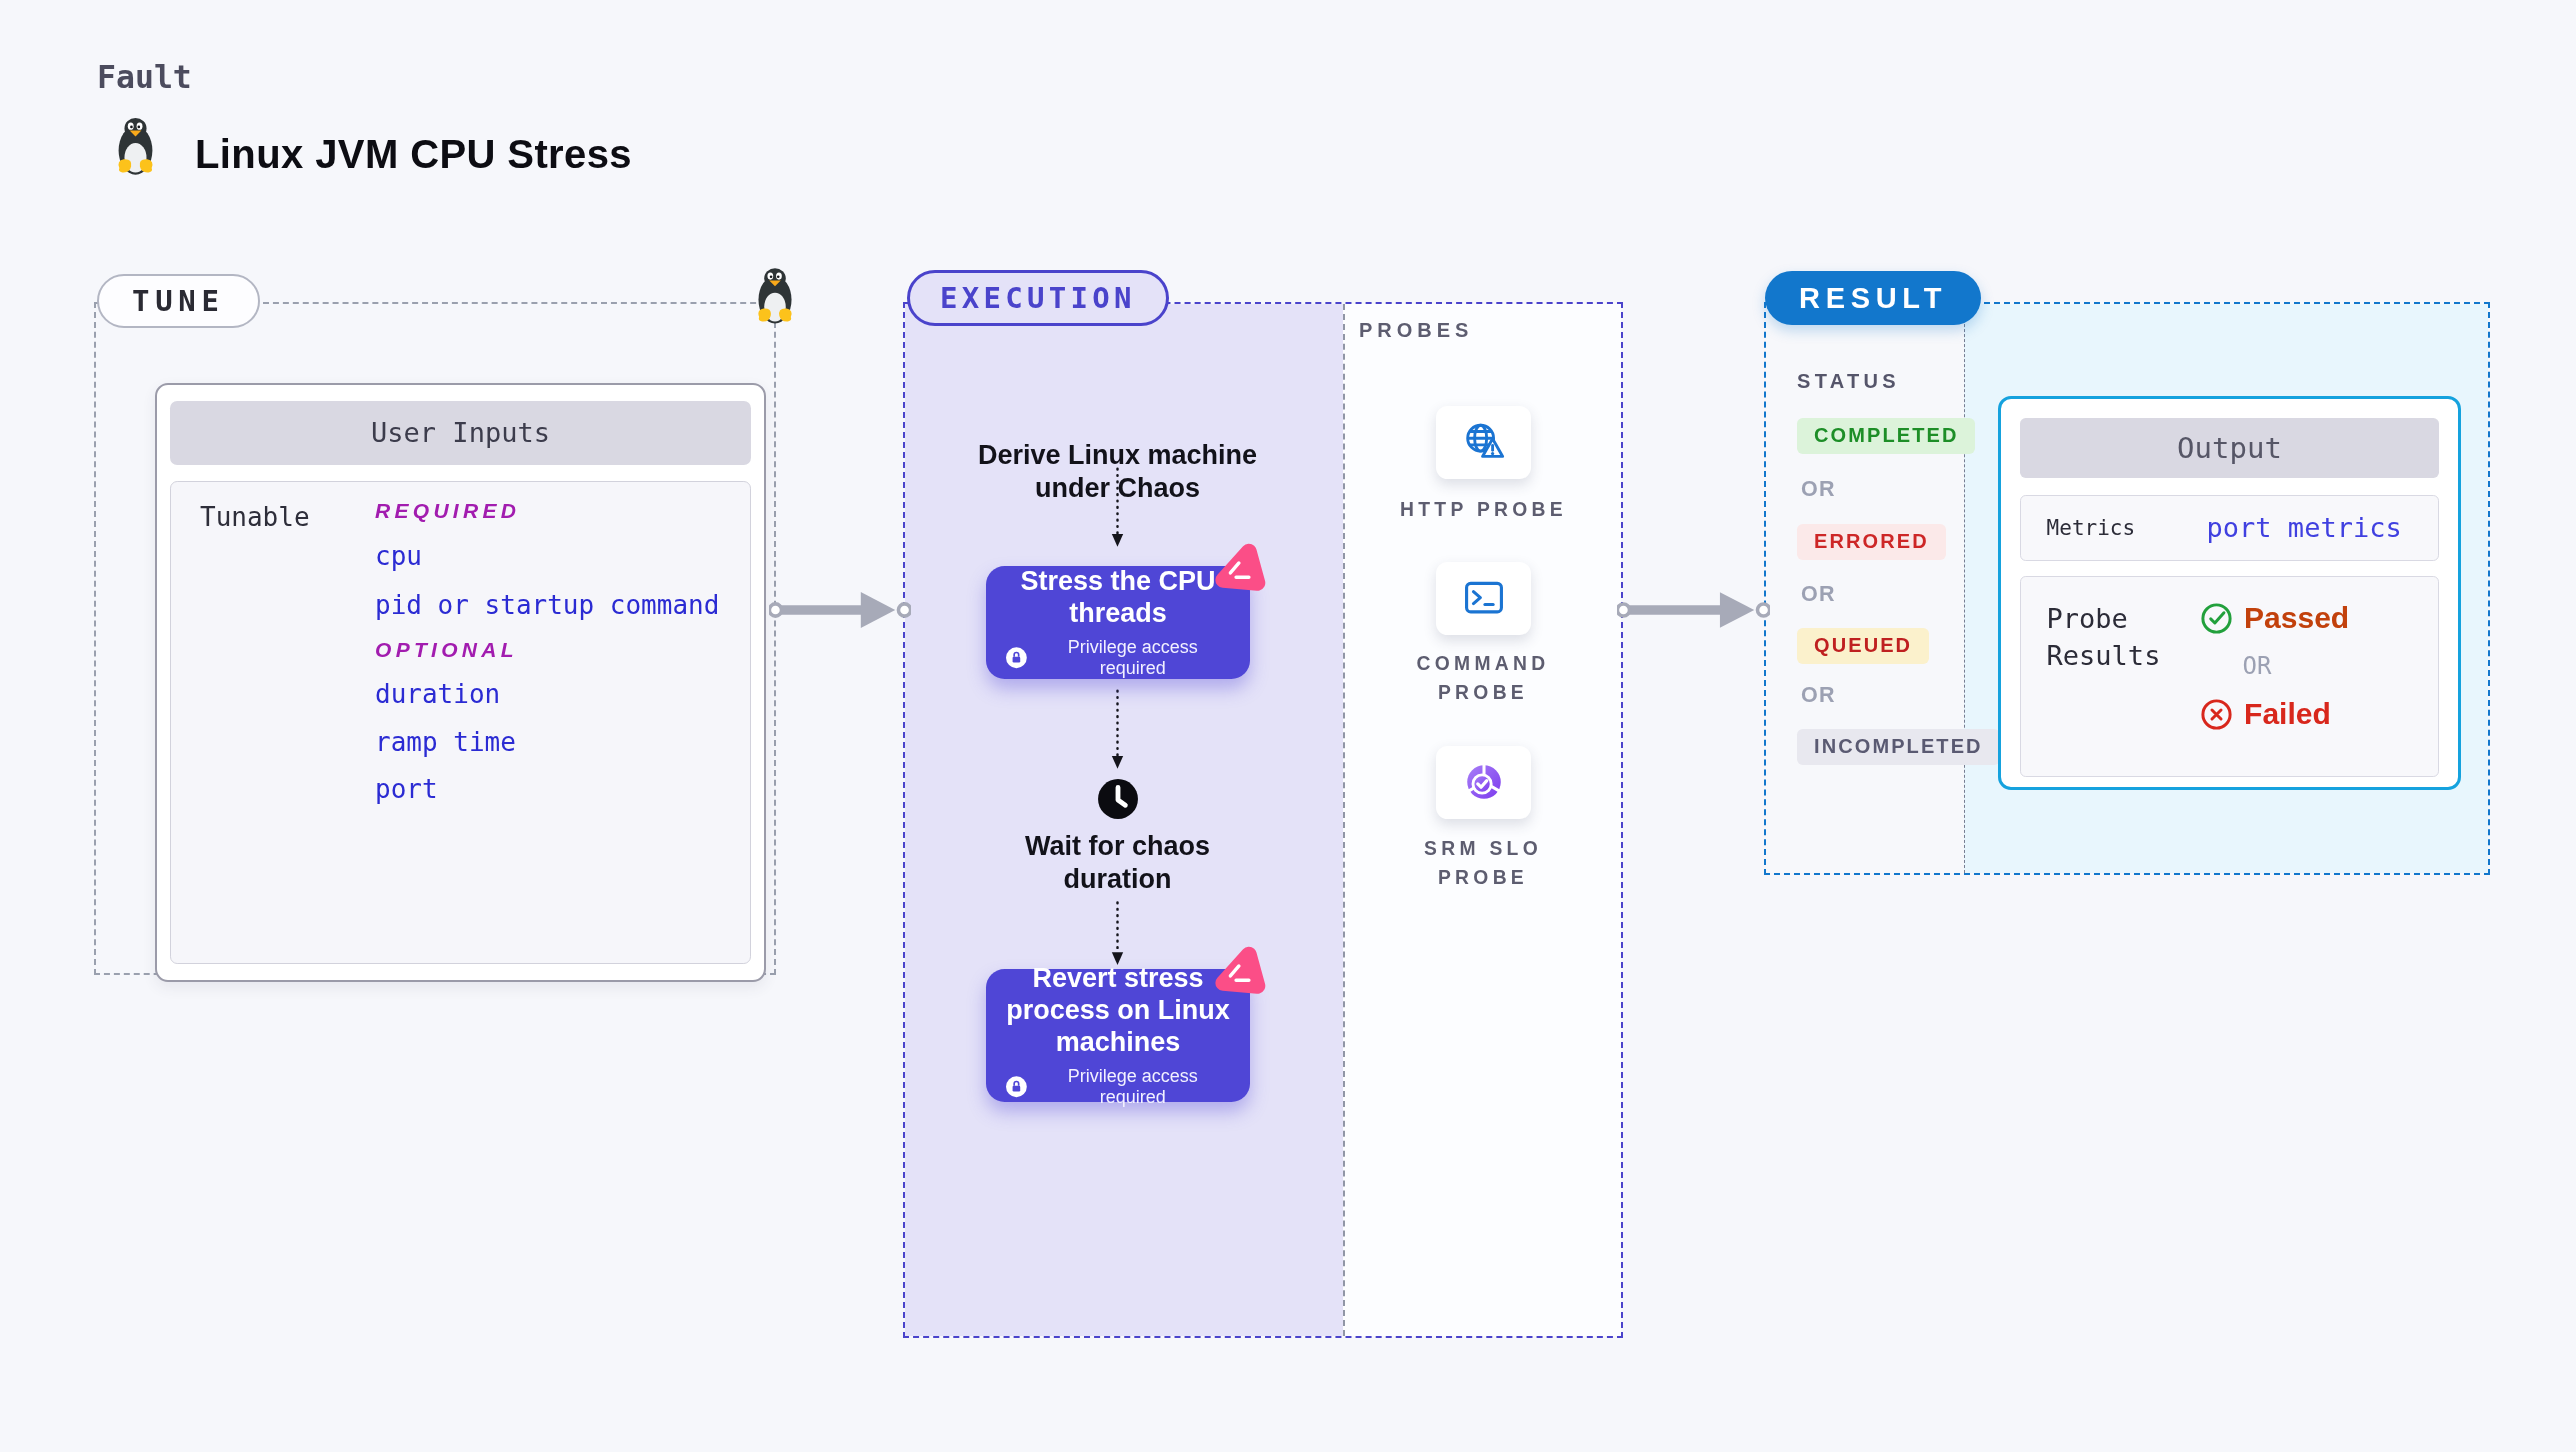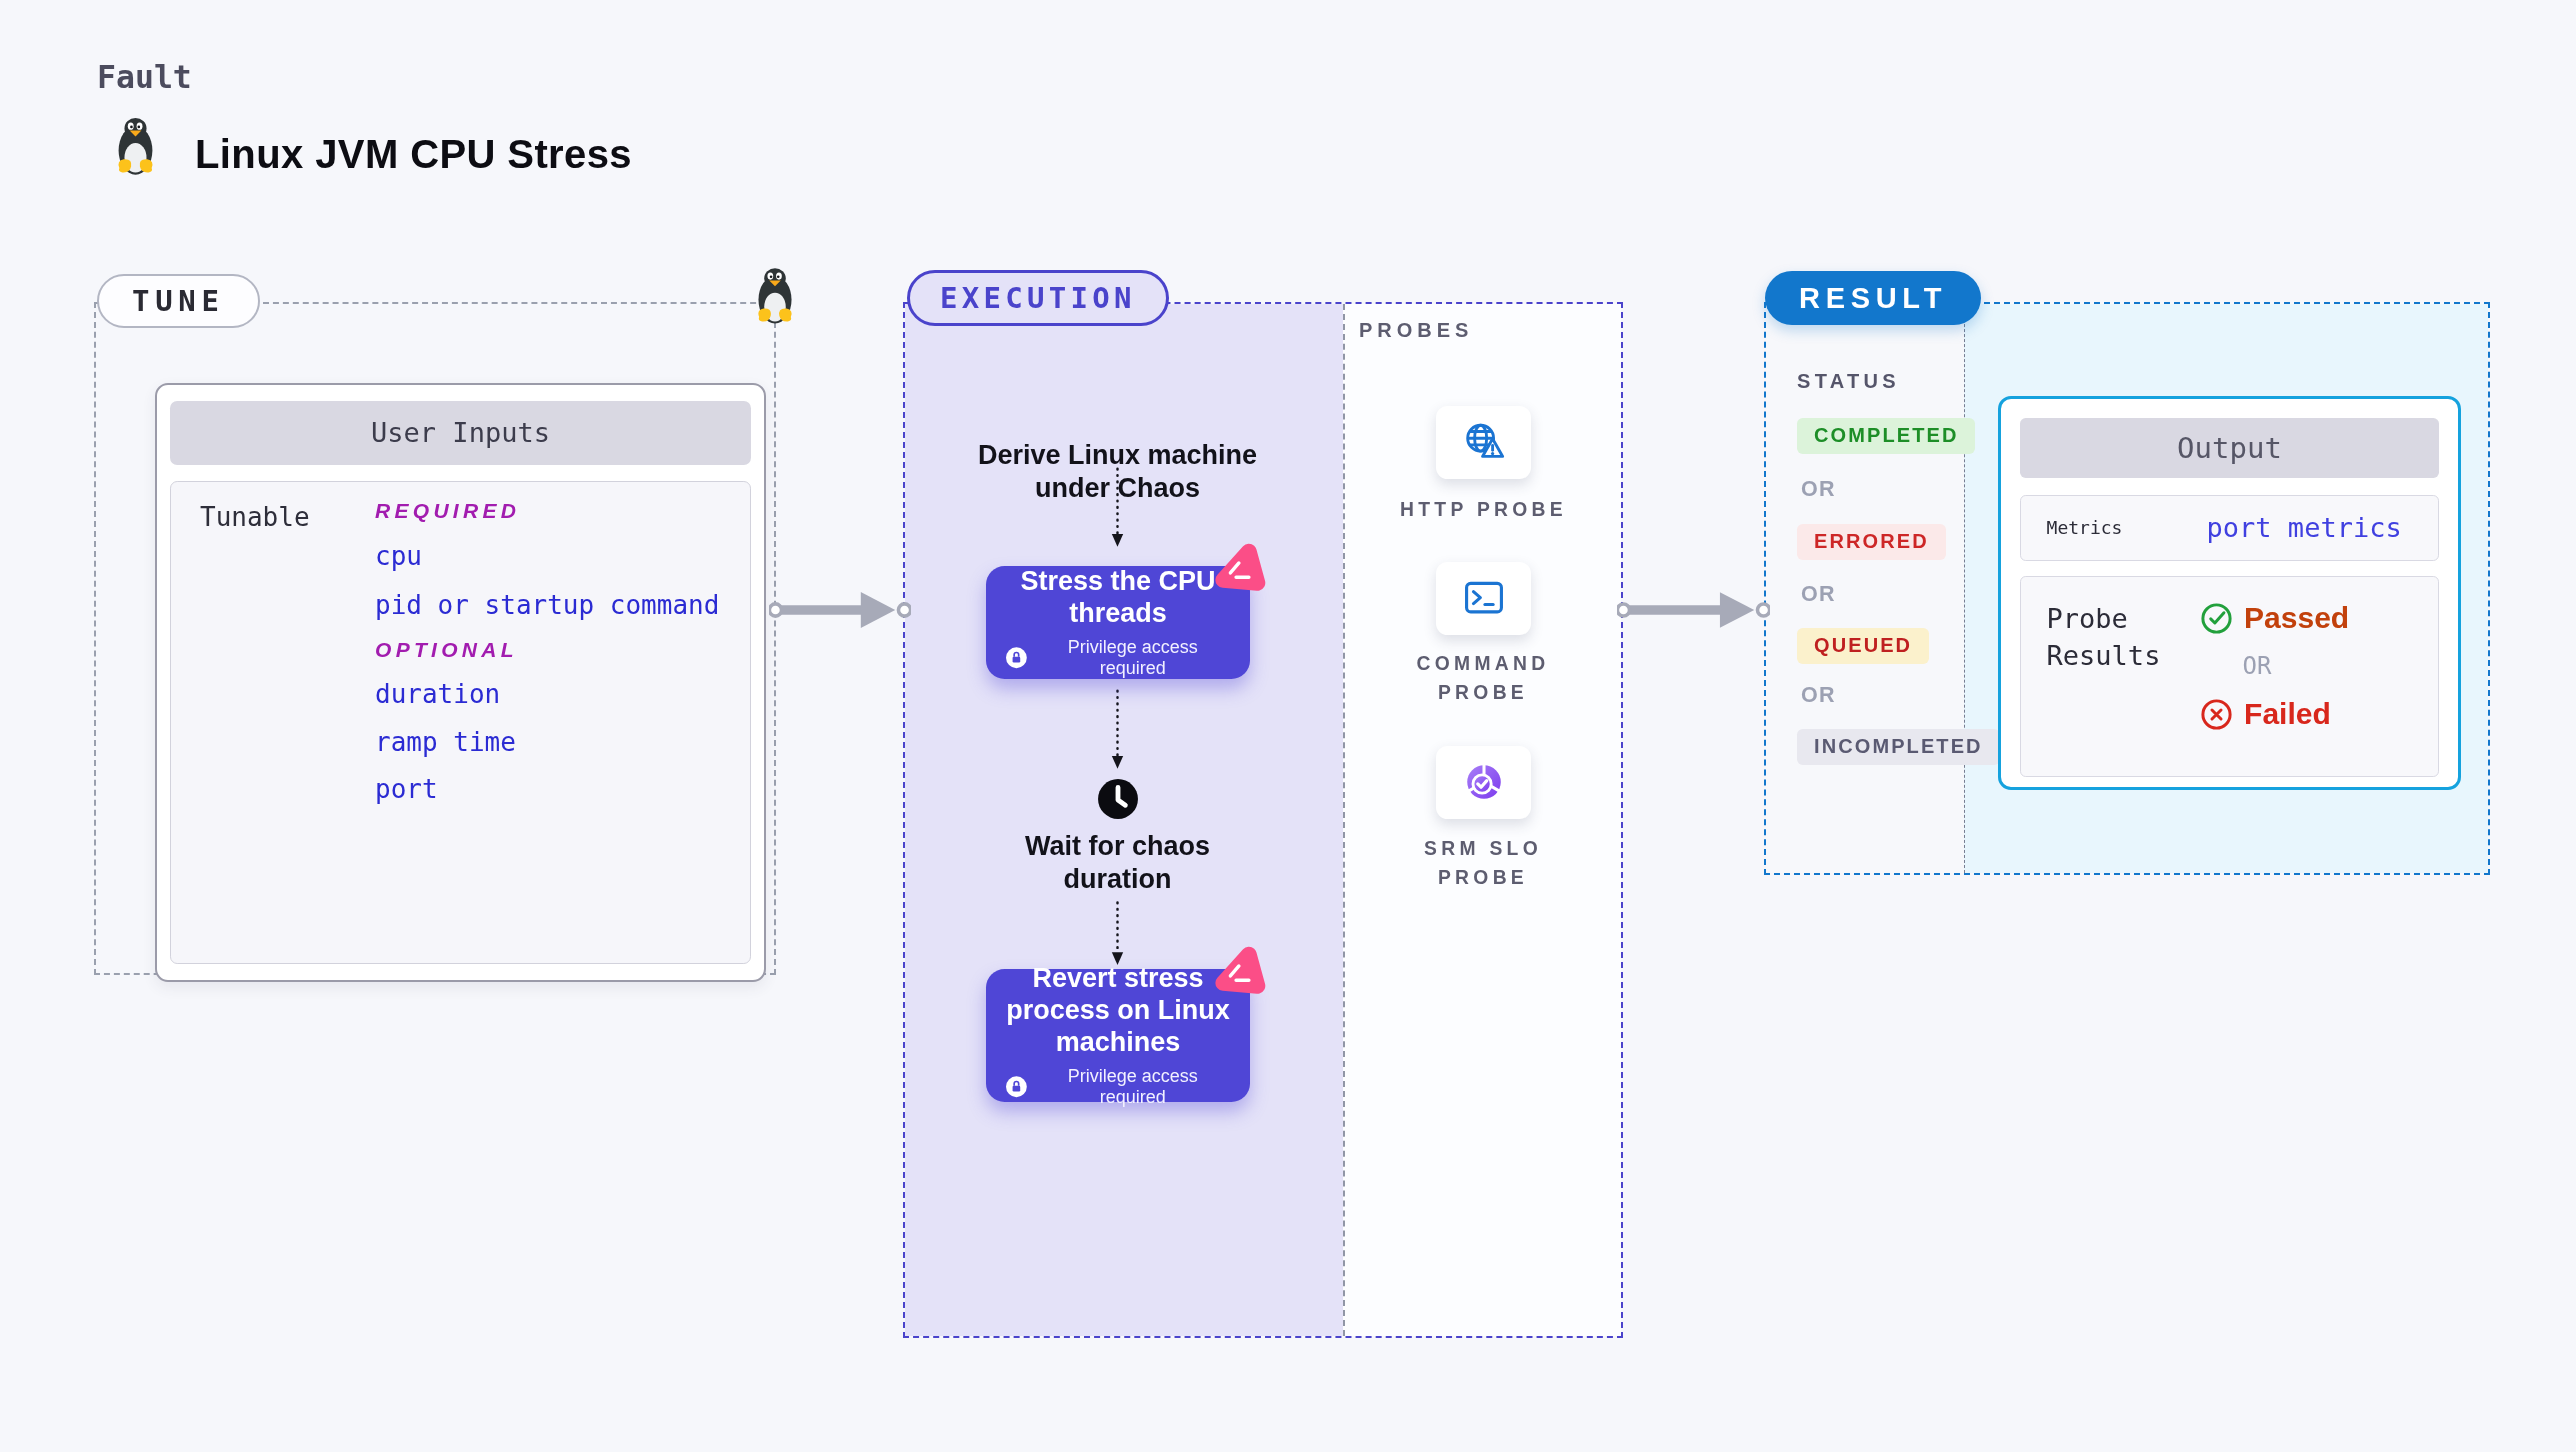--- a/index.html
+++ b/index.html
@@ -72,21 +72,21 @@
   .badge-errored     { background:#fbe9e9; color:#cd2727; }
   .badge-queued      { background:#fbf1cc; color:#bf2020; }
   .badge-incompleted { background:#e8e8ef; color:#5a5a72; }
   .or-label { font-size:21.5px; font-weight:bold; color:#9ca1b3; letter-spacing:1.4px; }
 
   .output-card { background:#ffffff; border:3.6px solid #15a2de; border-radius:13px; padding:18.6px; }
   .output-header { background:#d9d8e2; border-radius:5.7px; height:60px; display:flex;
                    align-items:center; justify-content:center; font-size:29px; color:#565666; }
   .output-row { background:#f8f8fb; border:1.4px solid #d9d9e3; border-radius:5.7px; }
   .metrics-row { height:66px; display:flex; align-items:center; padding-left:26px; margin-top:17px; }
-  .metrics-label { font-size:18px; color:#2c2c38; width:160px; }
+  .metrics-label { font-size:21px; color:#2c2c38; width:160px; }
   .metrics-value { font-size:27px; color:#4040e0; }
   .probe-res-row { margin-top:15.8px; height:201px; display:flex; padding:24px 0 0 26px; }
   .probe-res-label { font-size:27px; color:#2c2c38; width:153px; line-height:1.35; }
   .res-col { display:flex; flex-direction:column; gap:17px; }
   .res-line { display:flex; align-items:center; gap:11.5px; }
   .passed-text { font-size:30px; font-weight:bold; color:#c2410c; }
   .failed-text { font-size:30px; font-weight:bold; color:#d8271c; }
   .output-or { font-size:24px; color:#9ca1b3; margin-left:43px; }
 </style>
 </head>

